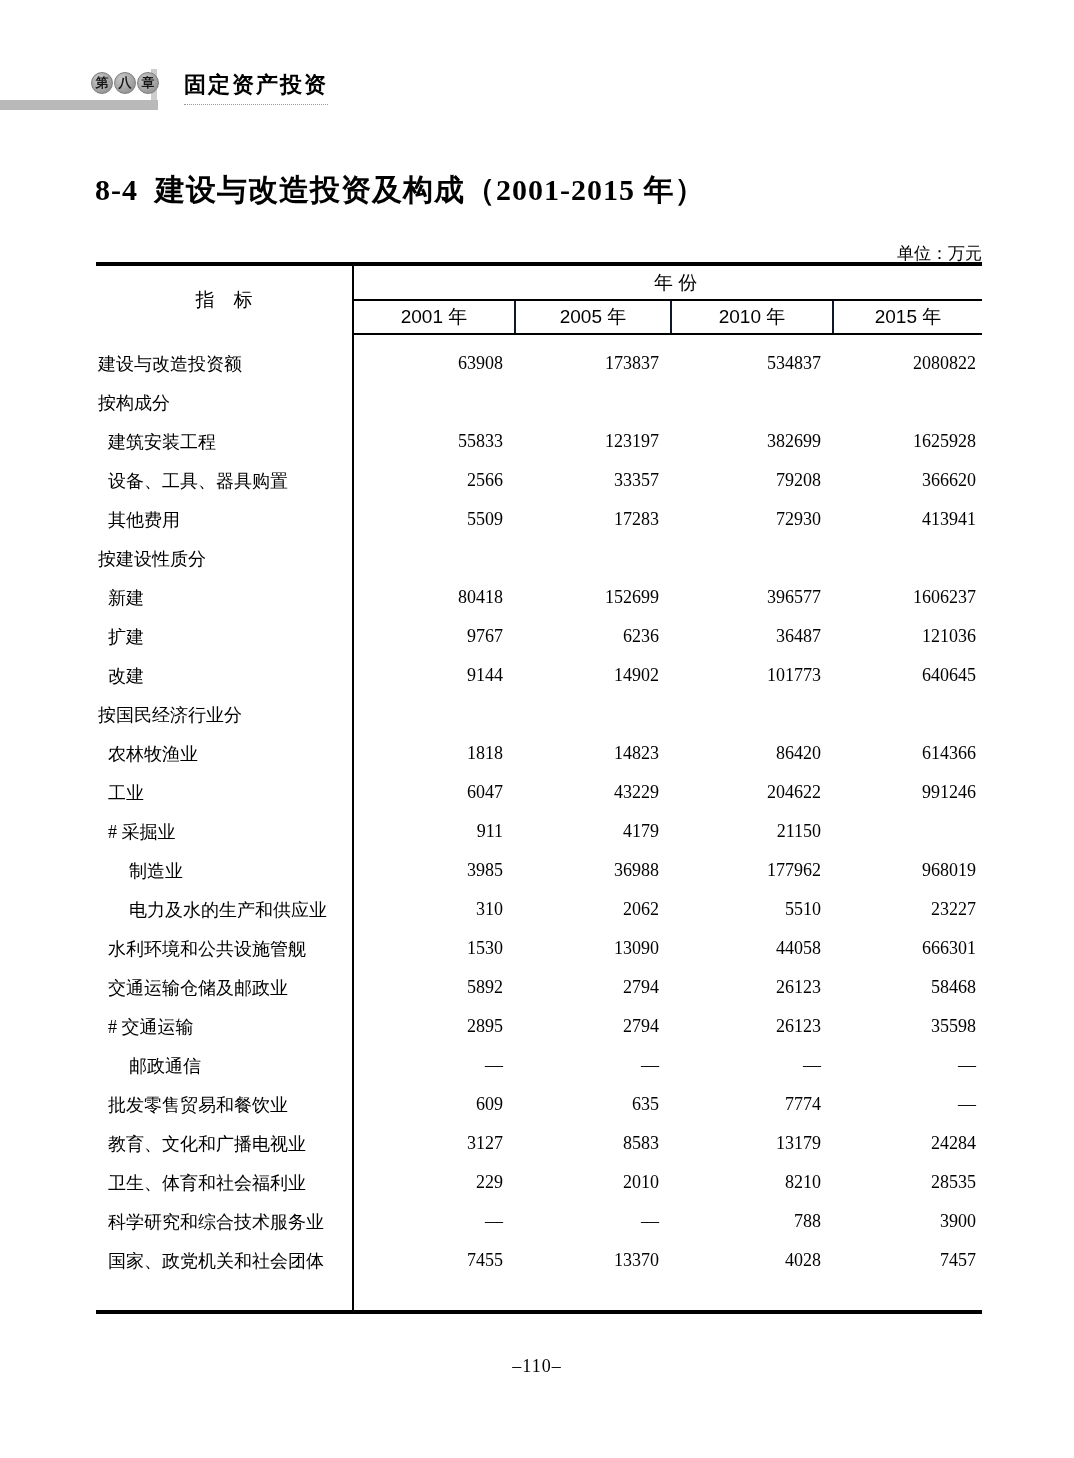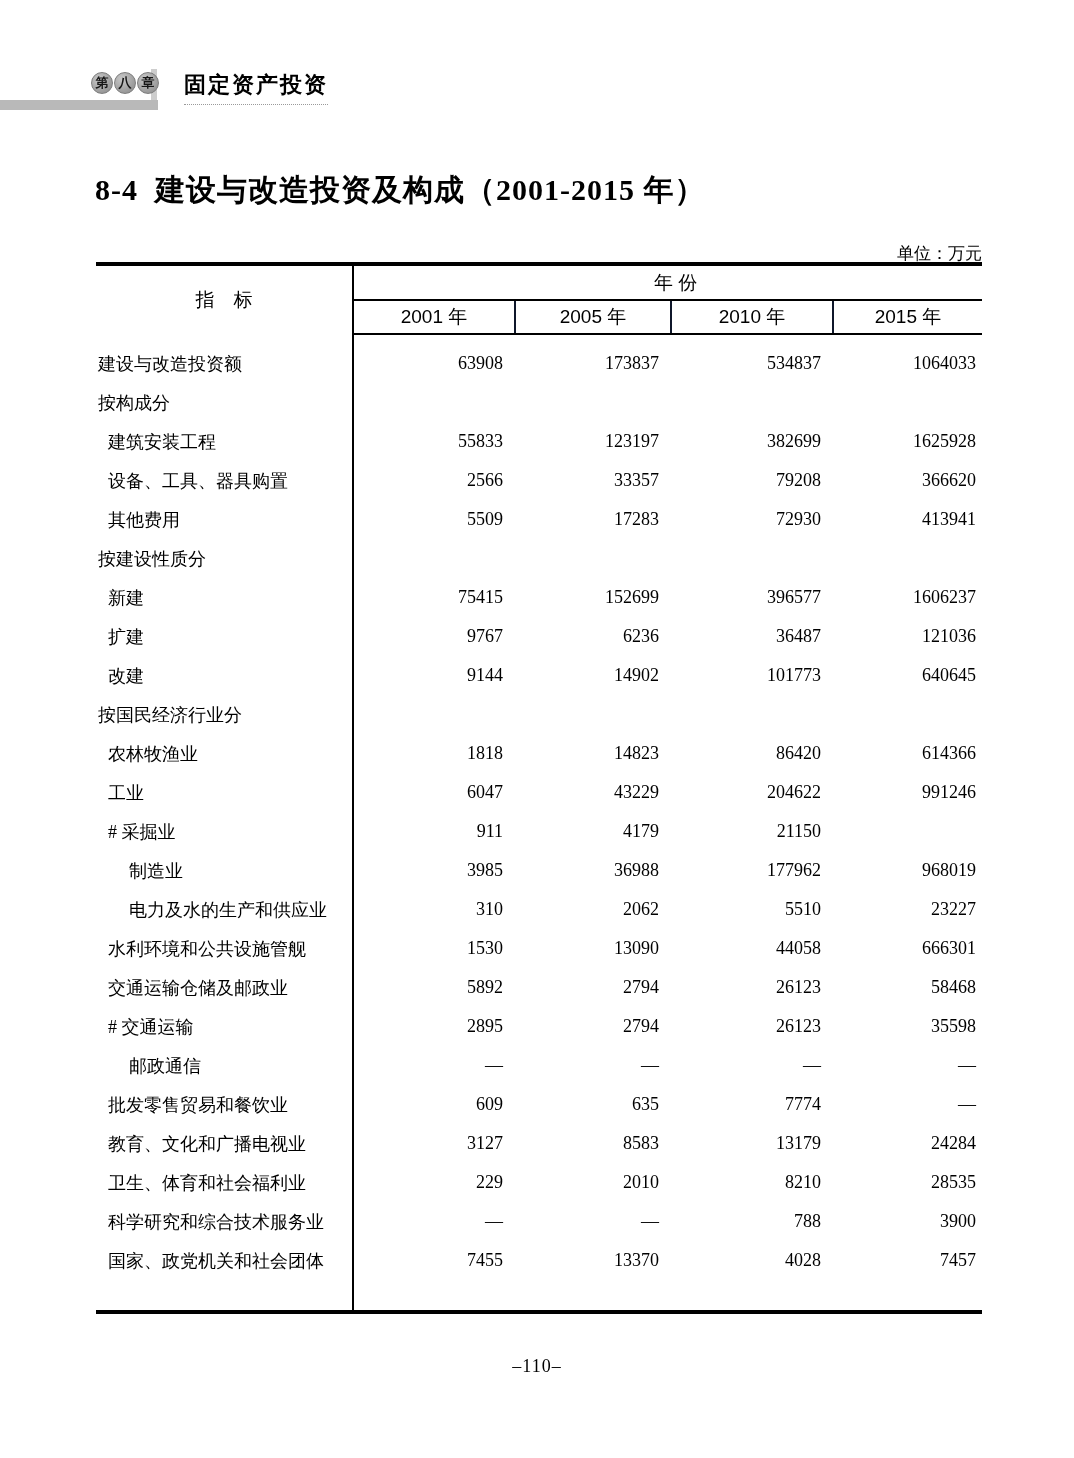--- a/index.html
+++ b/index.html
@@ -87,21 +87,21 @@
     <tbody>
       <tr class="spacer top">
         <td class="label"></td>
           <td colspan="4"></td>
       </tr>
       <tr>
     <td class="label ind0">建设与改造投资额</td>
     <td class="val">63908</td>
     <td class="val">173837</td>
     <td class="val">534837</td>
-    <td class="val">1064033</td>
+    <td class="val">2080822</td>
   </tr>
         <tr>
     <td class="label ind0">按构成分</td>
     <td class="val"></td>
     <td class="val"></td>
     <td class="val"></td>
     <td class="val"></td>
   </tr>
         <tr>
     <td class="label ind1">建筑安装工程</td>
@@ -126,21 +126,21 @@
   </tr>
         <tr>
     <td class="label ind0">按建设性质分</td>
     <td class="val"></td>
     <td class="val"></td>
     <td class="val"></td>
     <td class="val"></td>
   </tr>
         <tr>
     <td class="label ind1">新建</td>
-    <td class="val">75415</td>
+    <td class="val">80418</td>
     <td class="val">152699</td>
     <td class="val">396577</td>
     <td class="val">1606237</td>
   </tr>
         <tr>
     <td class="label ind1">扩建</td>
     <td class="val">9767</td>
     <td class="val">6236</td>
     <td class="val">36487</td>
     <td class="val">121036</td>

